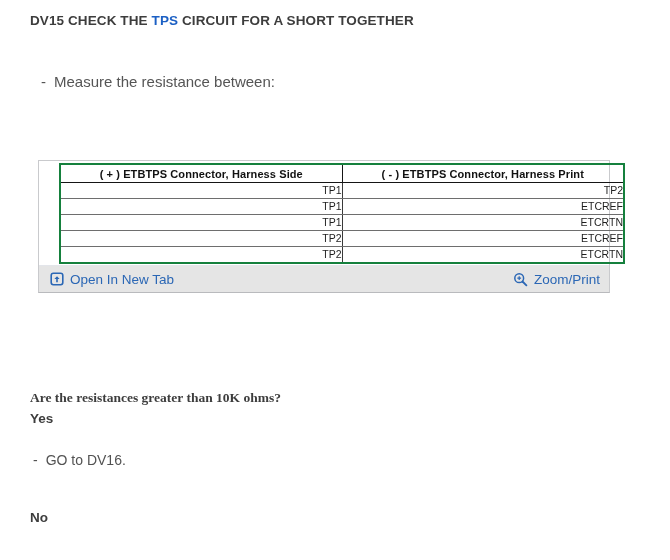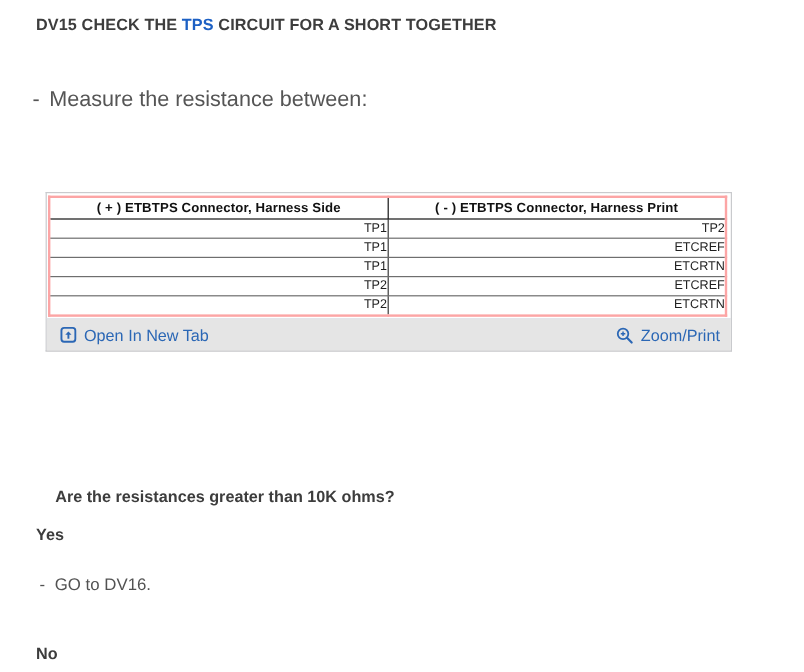--- a/index.html
+++ b/index.html
@@ -30,45 +30,45 @@
   }
   .headline .tps-link {
     color: #1c60c4;
     text-decoration: none;
     cursor: pointer;
   }
 
   
   .dash-line {
     position: absolute;
-    left: 27px;
-    font-size: 18px;
+    left: 41px;
+    font-size: 15px;
     color: #555555;
     line-height: 16px;
     white-space: nowrap;
   }
   .dash-line .dash { margin-right: 8px; }
   .measure-line { top: 74px; }
 
   
   .table-widget {
     position: absolute;
     left: 38px;
     top: 160px;
     width: 572px;
     background: #ffffff;
     border: 1px solid #c9cacd;
     border-bottom-color: #b9babd;
     box-sizing: border-box;
   }
   .resistance-table {
     width: calc(100% - 4px);
-    margin: 2px 2px 0 1px;
+    margin: 2px 2px 0 20px;
     border-collapse: collapse;
-    border: 2px solid #fca5a5;
+    border: 2px solid #15803d;
     table-layout: fixed;
   }
   .resistance-table th {
     border: 1px solid #151515;
     font-size: 11px;
     font-weight: bold;
     color: #111111;
     text-align: center;
     padding: 3px 0 2px 0;
     height: 12px;
@@ -118,21 +118,21 @@
     top: 390px;
     font-size: 13.5px;
     color: #4c4c4c;
   }
   .q-bold {
     font-weight: bold;
     color: #3d3d3d;
     line-height: 16px;
     white-space: nowrap;
   }
-  .q-question { margin: 16px; }
+  .q-question { margin: 0; font-family: Liberation Serif, serif; }
   .q-yes { margin-top: 5px; }
   .q-no  { margin-top: 42px; }
   .q-item {
     position: static;
     margin-top: 25px;
     margin-left: 3px;
     font-size: 14px;
     color: #525252;
     line-height: 16px;
     white-space: nowrap;

